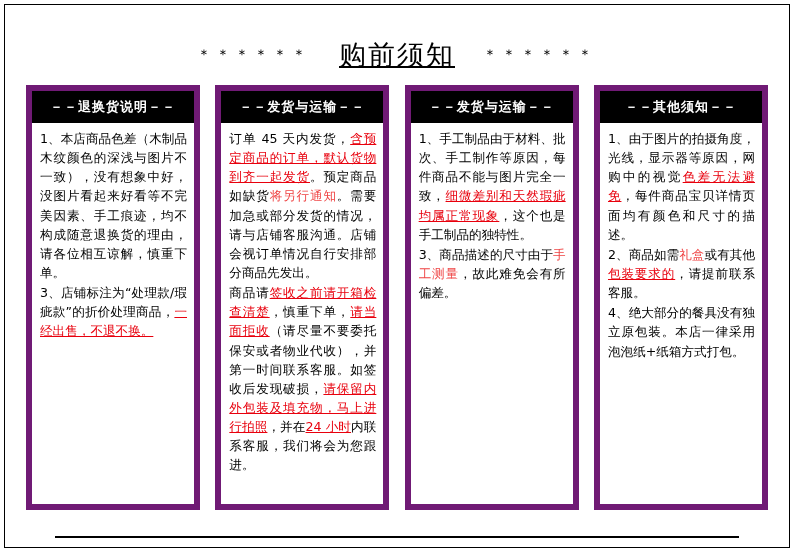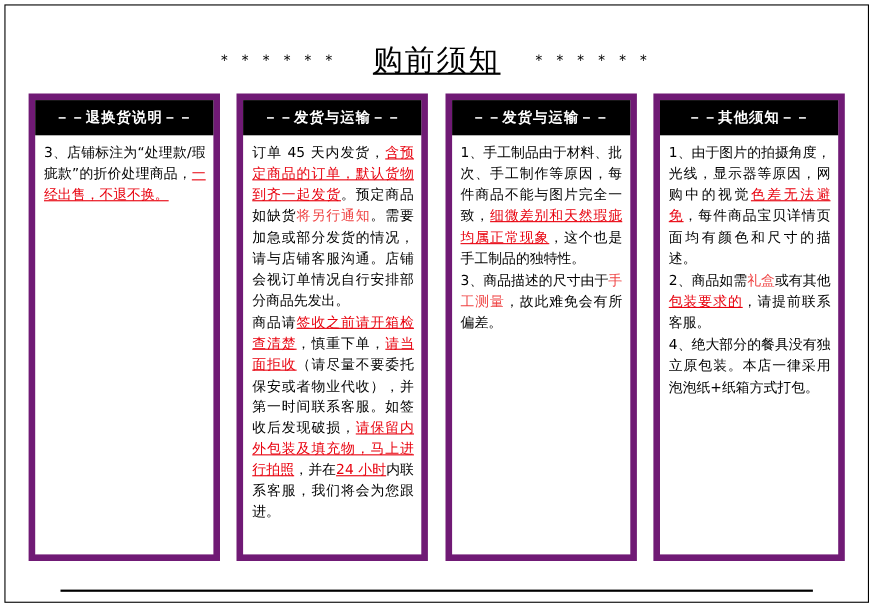--- a/index.html
+++ b/index.html
@@ -122,20 +122,21 @@
   <div class="header">
     <span class="stars">＊＊＊＊＊＊</span>
     <span class="main-title">购前须知</span>
     <span class="stars">＊＊＊＊＊＊</span>
   </div>
 
   <div class="columns">
     <div class="col">
       <div class="col-head">－－退换货说明－－</div>
       <div class="col-body">
+          <p><span>1、本店商品色差（木制品木纹颜色的深浅与图片不一致），没有想象中好，没图片看起来好看等不完美因素、手工痕迹，均不构成随意退换货的理由，请各位相互谅解，慎重下单。</span></p>
           <p><span>3、店铺标注为“处理款/瑕疵款”的折价处理商品，</span><span class="red-u">一经出售，不退不换。</span></p>
         </div>
     </div>
     <div class="col">
       <div class="col-head">－－发货与运输－－</div>
       <div class="col-body">
           <p><span>订单 45 天内发货，</span><span class="red-u">含预定商品的订单，默认货物到齐一起发货</span><span>。预定商品如缺货</span><span class="red">将另行通知</span><span>。需要加急或部分发货的情况，请与店铺客服沟通。店铺会视订单情况自行安排部分商品先发出。</span></p>
           <p><span>商品请</span><span class="red-u">签收之前请开箱检查清楚</span><span>，慎重下单，</span><span class="red-u">请当面拒收</span><span>（请尽量不要委托保安或者物业代收），并第一时间联系客服。如签收后发现破损，</span><span class="red-u">请保留内外包装及填充物，马上进行拍照</span><span>，并在</span><span class="red-u">24 小时</span><span>内联系客服，我们将会为您跟进。</span></p>
         </div>
     </div>

